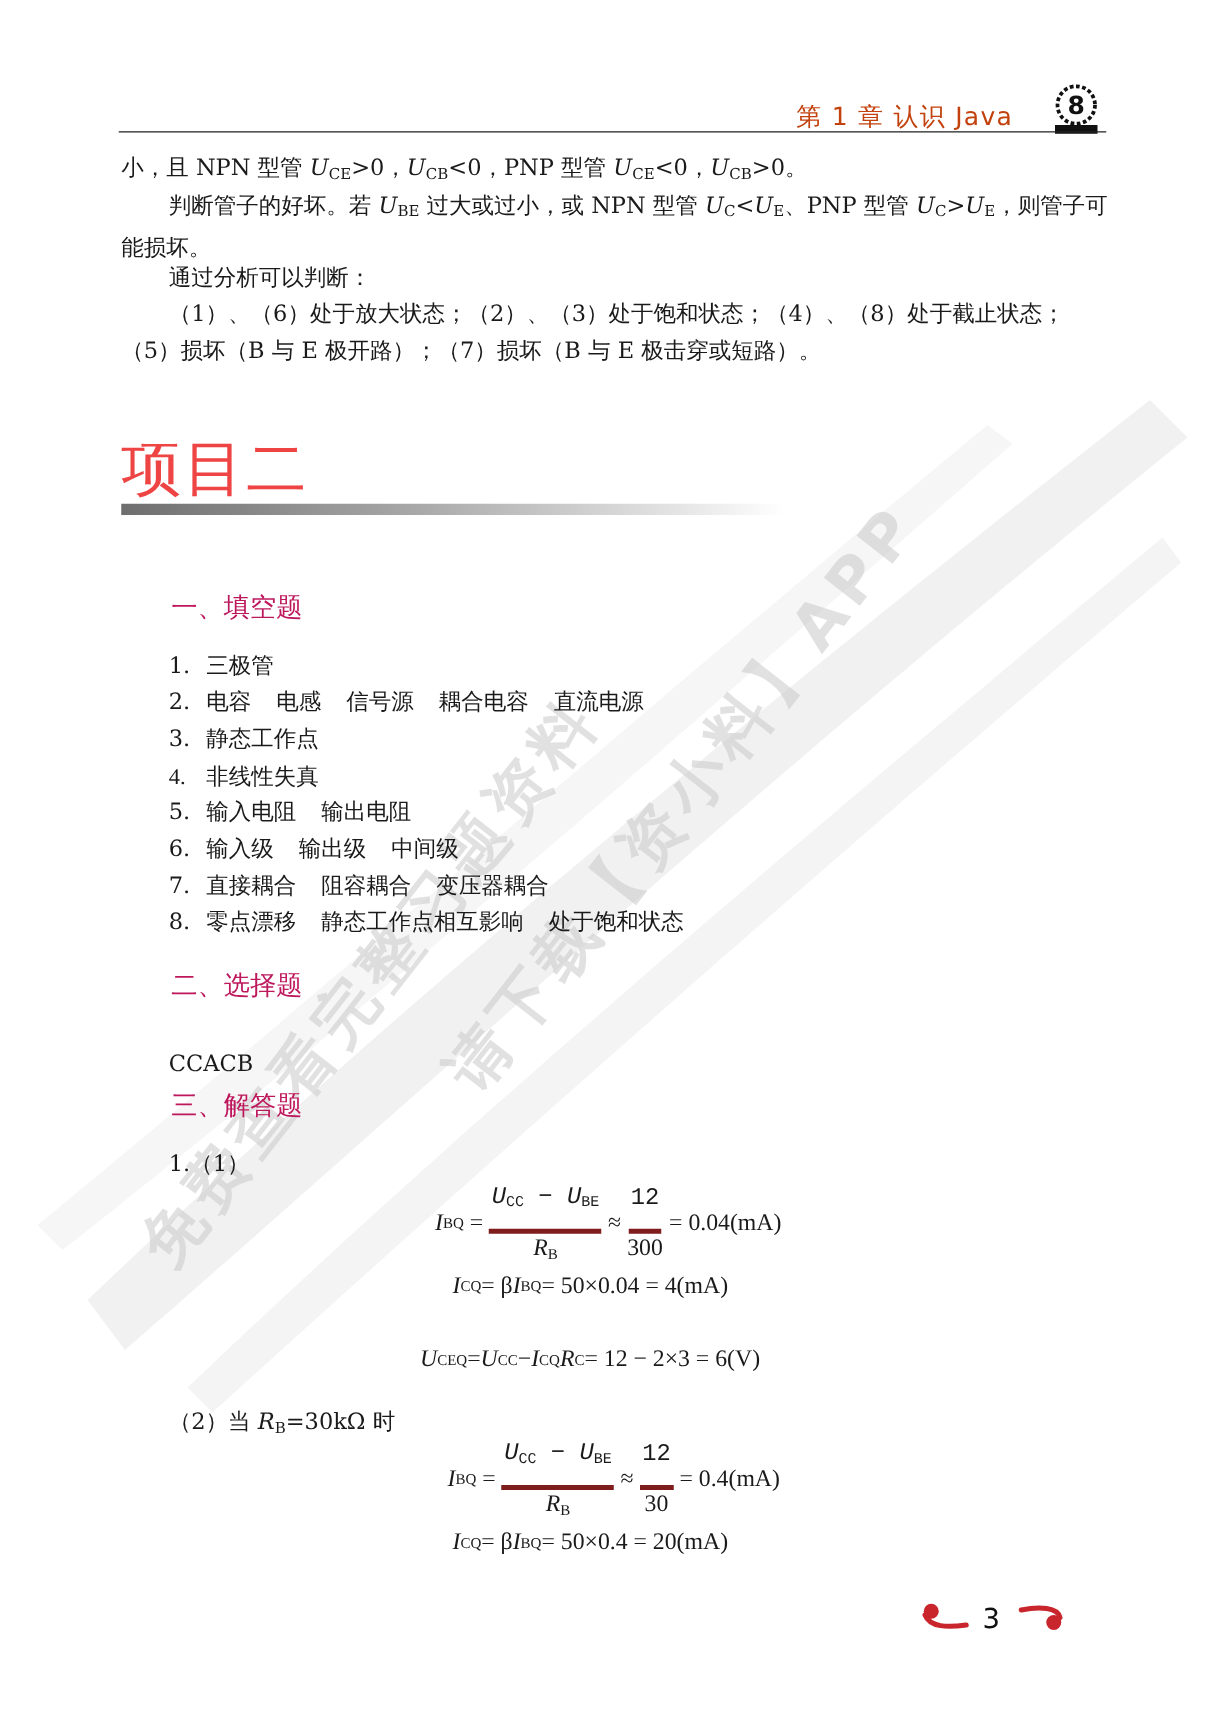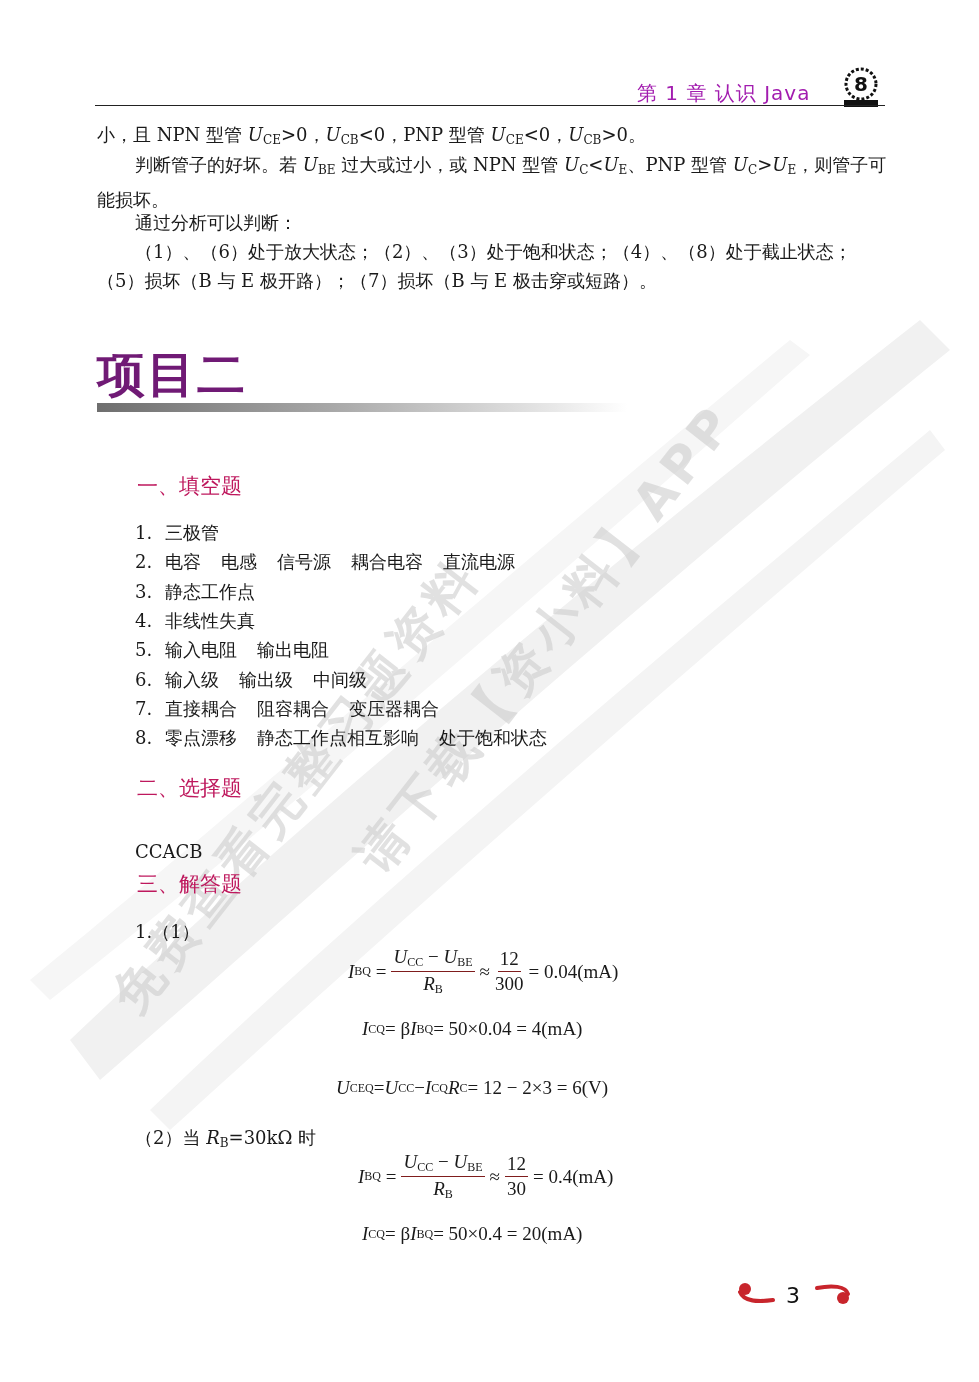--- a/index.html
+++ b/index.html
@@ -19,55 +19,55 @@
     font-family: "DejaVu Sans", sans-serif; font-weight: bold;
     color: rgba(200,200,200,0.55); white-space: nowrap;
     transform-origin: left bottom;
   }
   .wm1 { left: 150px; top: 960px; font-size: 50px; letter-spacing: 6px; transform: rotate(-52deg); }
   .wm2 { left: 395px; top: 820px; font-size: 50px; letter-spacing: 6px; transform: rotate(-52deg); }
 
   
   .run-head {
     position: absolute; left: 637px; top: 80px; font-size: 20px;
-    font-family: "DejaVu Sans", sans-serif; color: #a21caf; letter-spacing: 1px;
+    font-family: "DejaVu Sans", sans-serif; color: #c2410c; letter-spacing: 1px;
     z-index: 2;
   }
   .run-rule { position: absolute; left: 95px; top: 105px; width: 790px; height: 1px; background: #222; z-index: 2; }
   .logo { position: absolute; left: 838px; top: 66px; width: 46px; height: 42px; z-index: 2; }
 
   .text { position: absolute; font-size: 18px; line-height: 29px; z-index: 2; }
   .para { left: 97px; width: 790px; }
   .indent { text-indent: 38px; }
   sub { font-size: 12px; vertical-align: -3px; }
   i { font-style: italic; }
 
   .chapter-title {
-    position: absolute; left: 97px; top: 343px; font-size: 48px; font-weight: bold;
-    font-family: "DejaVu Sans", sans-serif; color: #701a75; z-index: 2; letter-spacing: 2px;
+    position: absolute; left: 97px; top: 343px; font-size: 48px; font-weight: normal;
+    font-family: "DejaVu Sans", sans-serif; color: #ef4444; z-index: 2; letter-spacing: 2px;
   }
   .chapter-bar {
     position: absolute; left: 97px; top: 403px; width: 530px; height: 9px;
     background: linear-gradient(to right, #6e6e6e, #a9a9a9 45%, #e6e6e6 85%, #ffffff);
     z-index: 2;
   }
   .sec-head {
     position: absolute; left: 137px; font-size: 21px; font-family: "DejaVu Sans", sans-serif;
     color: #be185d; z-index: 2;
   }
   .item { position: absolute; left: 135px; font-size: 18px; line-height: 24px; z-index: 2; white-space: nowrap; }
   .item .num { display: inline-block; width: 30px; }
   .item .ans { margin-right: 20px; }
 
   .eq {
     position: absolute; z-index: 2; font-family: "Liberation Serif", "DejaVu Serif", serif;
     font-size: 19px; display: flex; align-items: center; white-space: nowrap;
   }
   .frac { display: inline-flex; flex-direction: column; align-items: center; margin: 0 5px; }
-  .frac .num-part { border-bottom: 1px solid #7f1d1d; padding: 0 2px 1px; }
+  .frac .num-part { border-bottom: 4px solid #7f1d1d; padding: 0 2px 14px; font-family: Liberation Mono, monospace; }
   .frac .den-part { padding-top: 1px; }
 
   .page-num {
     position: absolute; left: 786px; top: 1283px; font-size: 22px;
     font-family: "DejaVu Sans", sans-serif; color: #111; z-index: 2;
   }
   .deco { position: absolute; z-index: 2; }
 </style>
 </head>
 <body>
@@ -99,21 +99,21 @@
 <div class="text para indent" style="top:237px;">（1）、（6）处于放大状态；（2）、（3）处于饱和状态；（4）、（8）处于截止状态；（5）损坏（B 与 E 极开路）；（7）损坏（B 与 E 极击穿或短路）。</div>
 
 <div class="chapter-title">项目二</div>
 <div class="chapter-bar"></div>
 
 <div class="sec-head" style="top:472px;">一、填空题</div>
 <div id="fill-items">
     <div class="item" style="top: 521px;"><span class="num">1.</span><span class="ans">三极管</span></div>
     <div class="item" style="top: 550.3px;"><span class="num">2.</span><span class="ans">电容</span><span class="ans">电感</span><span class="ans">信号源</span><span class="ans">耦合电容</span><span class="ans">直流电源</span></div>
     <div class="item" style="top: 579.6px;"><span class="num">3.</span><span class="ans">静态工作点</span></div>
-    <div class="item" style="top: 608.9px;"><span class="num">4.</span><span class="ans">非线性失真</span></div>
+    <div class="item" style="top: 608.9px; font-family: Liberation Serif, serif;"><span class="num">4.</span><span class="ans">非线性失真</span></div>
     <div class="item" style="top: 638.2px;"><span class="num">5.</span><span class="ans">输入电阻</span><span class="ans">输出电阻</span></div>
     <div class="item" style="top: 667.5px;"><span class="num">6.</span><span class="ans">输入级</span><span class="ans">输出级</span><span class="ans">中间级</span></div>
     <div class="item" style="top: 696.8px;"><span class="num">7.</span><span class="ans">直接耦合</span><span class="ans">阻容耦合</span><span class="ans">变压器耦合</span></div>
     <div class="item" style="top: 726.1px;"><span class="num">8.</span><span class="ans">零点漂移</span><span class="ans">静态工作点相互影响</span><span class="ans">处于饱和状态</span></div>
   </div>
 
 <div class="sec-head" style="top:774px;">二、选择题</div>
 <div class="item" style="top:840px;">CCACB</div>
 
 <div class="sec-head" style="top:870px;">三、解答题</div>

